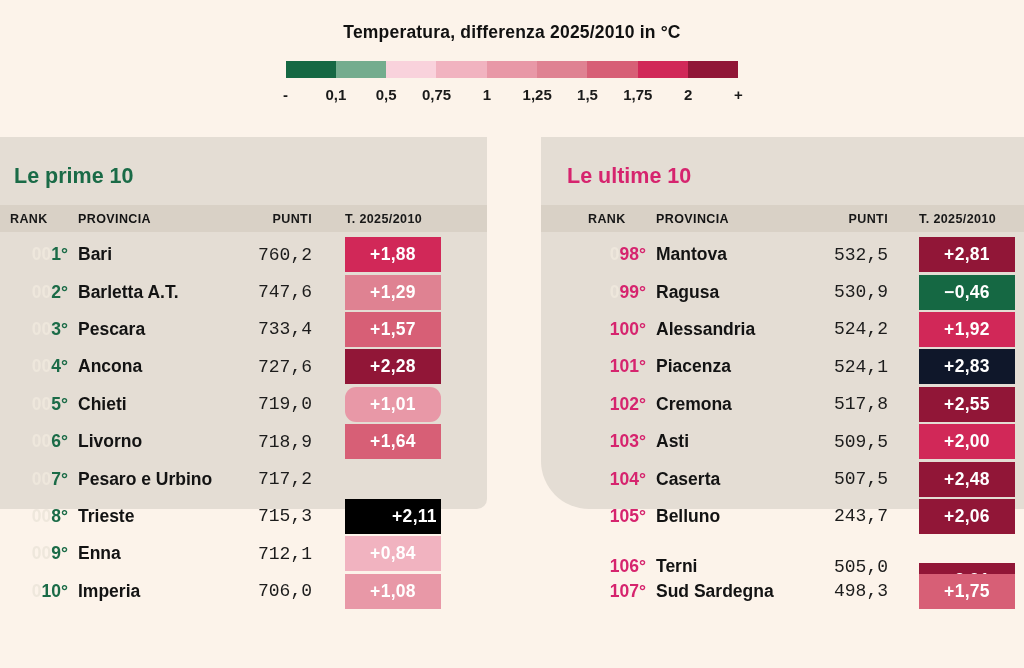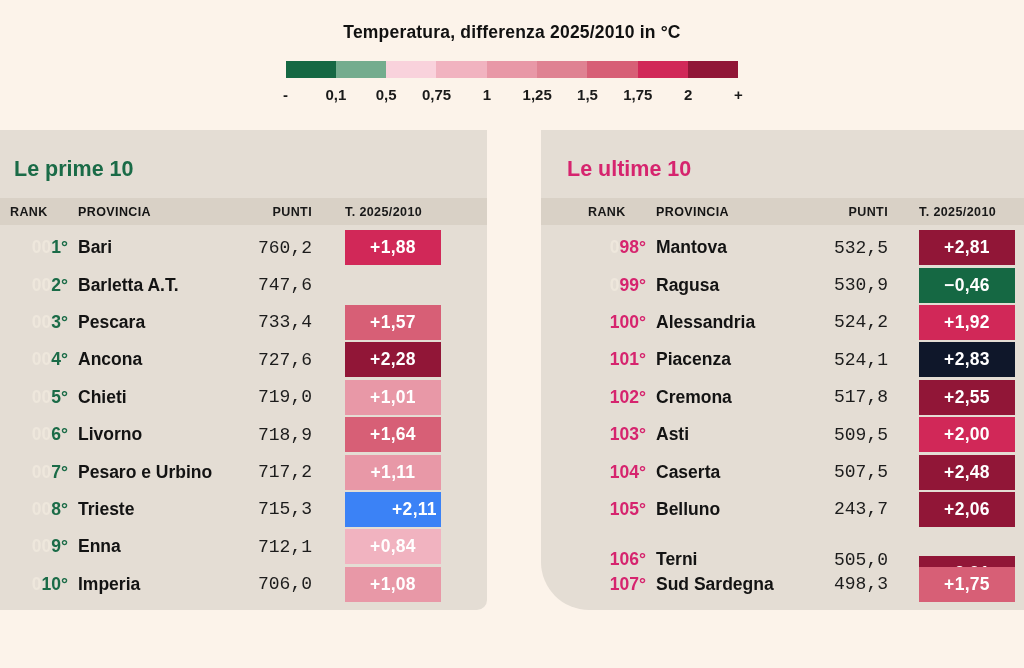--- a/index.html
+++ b/index.html
@@ -13,21 +13,21 @@
   }
   
   .legend { position:absolute; top:0; left:0; width:1024px; text-align:center; }
   .legend-title { margin-top:22px; font-size:17.5px; font-weight:bold; letter-spacing:.2px; color:#111; }
   .legend-bar-wrap { width:453px; margin:18px auto 0; }
   .legend-bar { display:flex; height:17px; width:100%; }
   .legend-seg { flex:1 1 0; }
   .legend-labels { position:relative; height:18px; margin-top:8px; font-size:15px; font-weight:bold; color:#1a1a1a; }
   .legend-label { position:absolute; top:0; transform:translateX(-50%); white-space:nowrap; }
   
-  .panel { position:absolute; top:130px; height:480px; background:#e4ddd4; }
+  .panel { position:absolute; top:137px; height:372px; background:#e4ddd4; }
   .panel-left  { left:0;    width:487px; border-radius:0 0 10px 0; }
   .panel-right { left:541px; width:483px; border-radius:0 0 0 48px; }
   .panel-title { margin-top:27px; font-size:21.5px; line-height:24px; font-weight:bold; }
   .panel-left  .panel-title { padding-left:14px; }
   .panel-right .panel-title { padding-left:26px; }
   .grid-row { display:grid; align-items:center; }
   .panel-left  .grid-row { grid-template-columns:58px 1fr 90px 129px; padding-left:10px; padding-right:46px; }
   .panel-right .grid-row { grid-template-columns:58px 1fr 90px 127px; padding-left:47px; padding-right:9px; }
   .table-header { margin-top:17px; height:27px; background:#d9d1c6; font-size:12.5px; font-weight:bold; letter-spacing:.4px; color:#181818; }
   .th-temp { padding-left:33px; white-space:nowrap; }
@@ -93,20 +93,23 @@
         <span class="punti">760,2</span>
         <span class="badge-cell">
           <span class="badge" style="background: rgb(209, 40, 88);">+1,88</span>
         </span>
       </div>
 
       <div class="grid-row row">
         <span class="rank"><span class="pad">00</span><span class="num" style="color: rgb(26, 107, 71);">2°</span></span>
         <span class="name">Barletta A.T.</span>
         <span class="punti">747,6</span>
+        <span class="badge-cell">
+          <span class="badge" style="background: rgb(223, 130, 146);">+1,29</span>
+        </span>
       </div>
 
       <div class="grid-row row">
         <span class="rank"><span class="pad">00</span><span class="num" style="color: rgb(26, 107, 71);">3°</span></span>
         <span class="name">Pescara</span>
         <span class="punti">733,4</span>
         <span class="badge-cell">
           <span class="badge" style="background: rgb(215, 95, 118);">+1,57</span>
         </span>
       </div>
@@ -118,48 +121,45 @@
         <span class="badge-cell">
           <span class="badge" style="background: rgb(145, 22, 55);">+2,28</span>
         </span>
       </div>
 
       <div class="grid-row row">
         <span class="rank"><span class="pad">00</span><span class="num" style="color: rgb(26, 107, 71);">5°</span></span>
         <span class="name">Chieti</span>
         <span class="punti">719,0</span>
         <span class="badge-cell">
-          <span class="badge" style="background: rgb(232, 152, 167);">+1,01</span>
+          <span class="badge" style="background: rgb(232, 152, 167); border-radius: 11px;">+1,01</span>
         </span>
       </div>
 
       <div class="grid-row row">
         <span class="rank"><span class="pad">00</span><span class="num" style="color: rgb(26, 107, 71);">6°</span></span>
         <span class="name">Livorno</span>
         <span class="punti">718,9</span>
         <span class="badge-cell">
           <span class="badge" style="background: rgb(215, 95, 118);">+1,64</span>
         </span>
       </div>
 
       <div class="grid-row row">
         <span class="rank"><span class="pad">00</span><span class="num" style="color: rgb(26, 107, 71);">7°</span></span>
         <span class="name">Pesaro e Urbino</span>
         <span class="punti">717,2</span>
-        <span class="badge-cell">
-          <span class="badge" style="background: rgb(232, 152, 167);">+1,11</span>
-        </span>
       </div>
 
       <div class="grid-row row">
         <span class="rank"><span class="pad">00</span><span class="num" style="color: rgb(26, 107, 71);">8°</span></span>
         <span class="name">Trieste</span>
         <span class="punti">715,3</span>
         <span class="badge-cell">
-          <span class="badge" style="background: #3b82f6; padding-left: 43px;">+2,11</span>
+          <span class="badge" style="background: #000000; padding-left: 43px;">+2,11</span>
         </span>
       </div>
 
       <div class="grid-row row">
         <span class="rank"><span class="pad">00</span><span class="num" style="color: rgb(26, 107, 71);">9°</span></span>
         <span class="name">Enna</span>
         <span class="punti">712,1</span>
         <span class="badge-cell">
           <span class="badge" style="background: rgb(241, 179, 192);">+0,84</span>
         </span>

